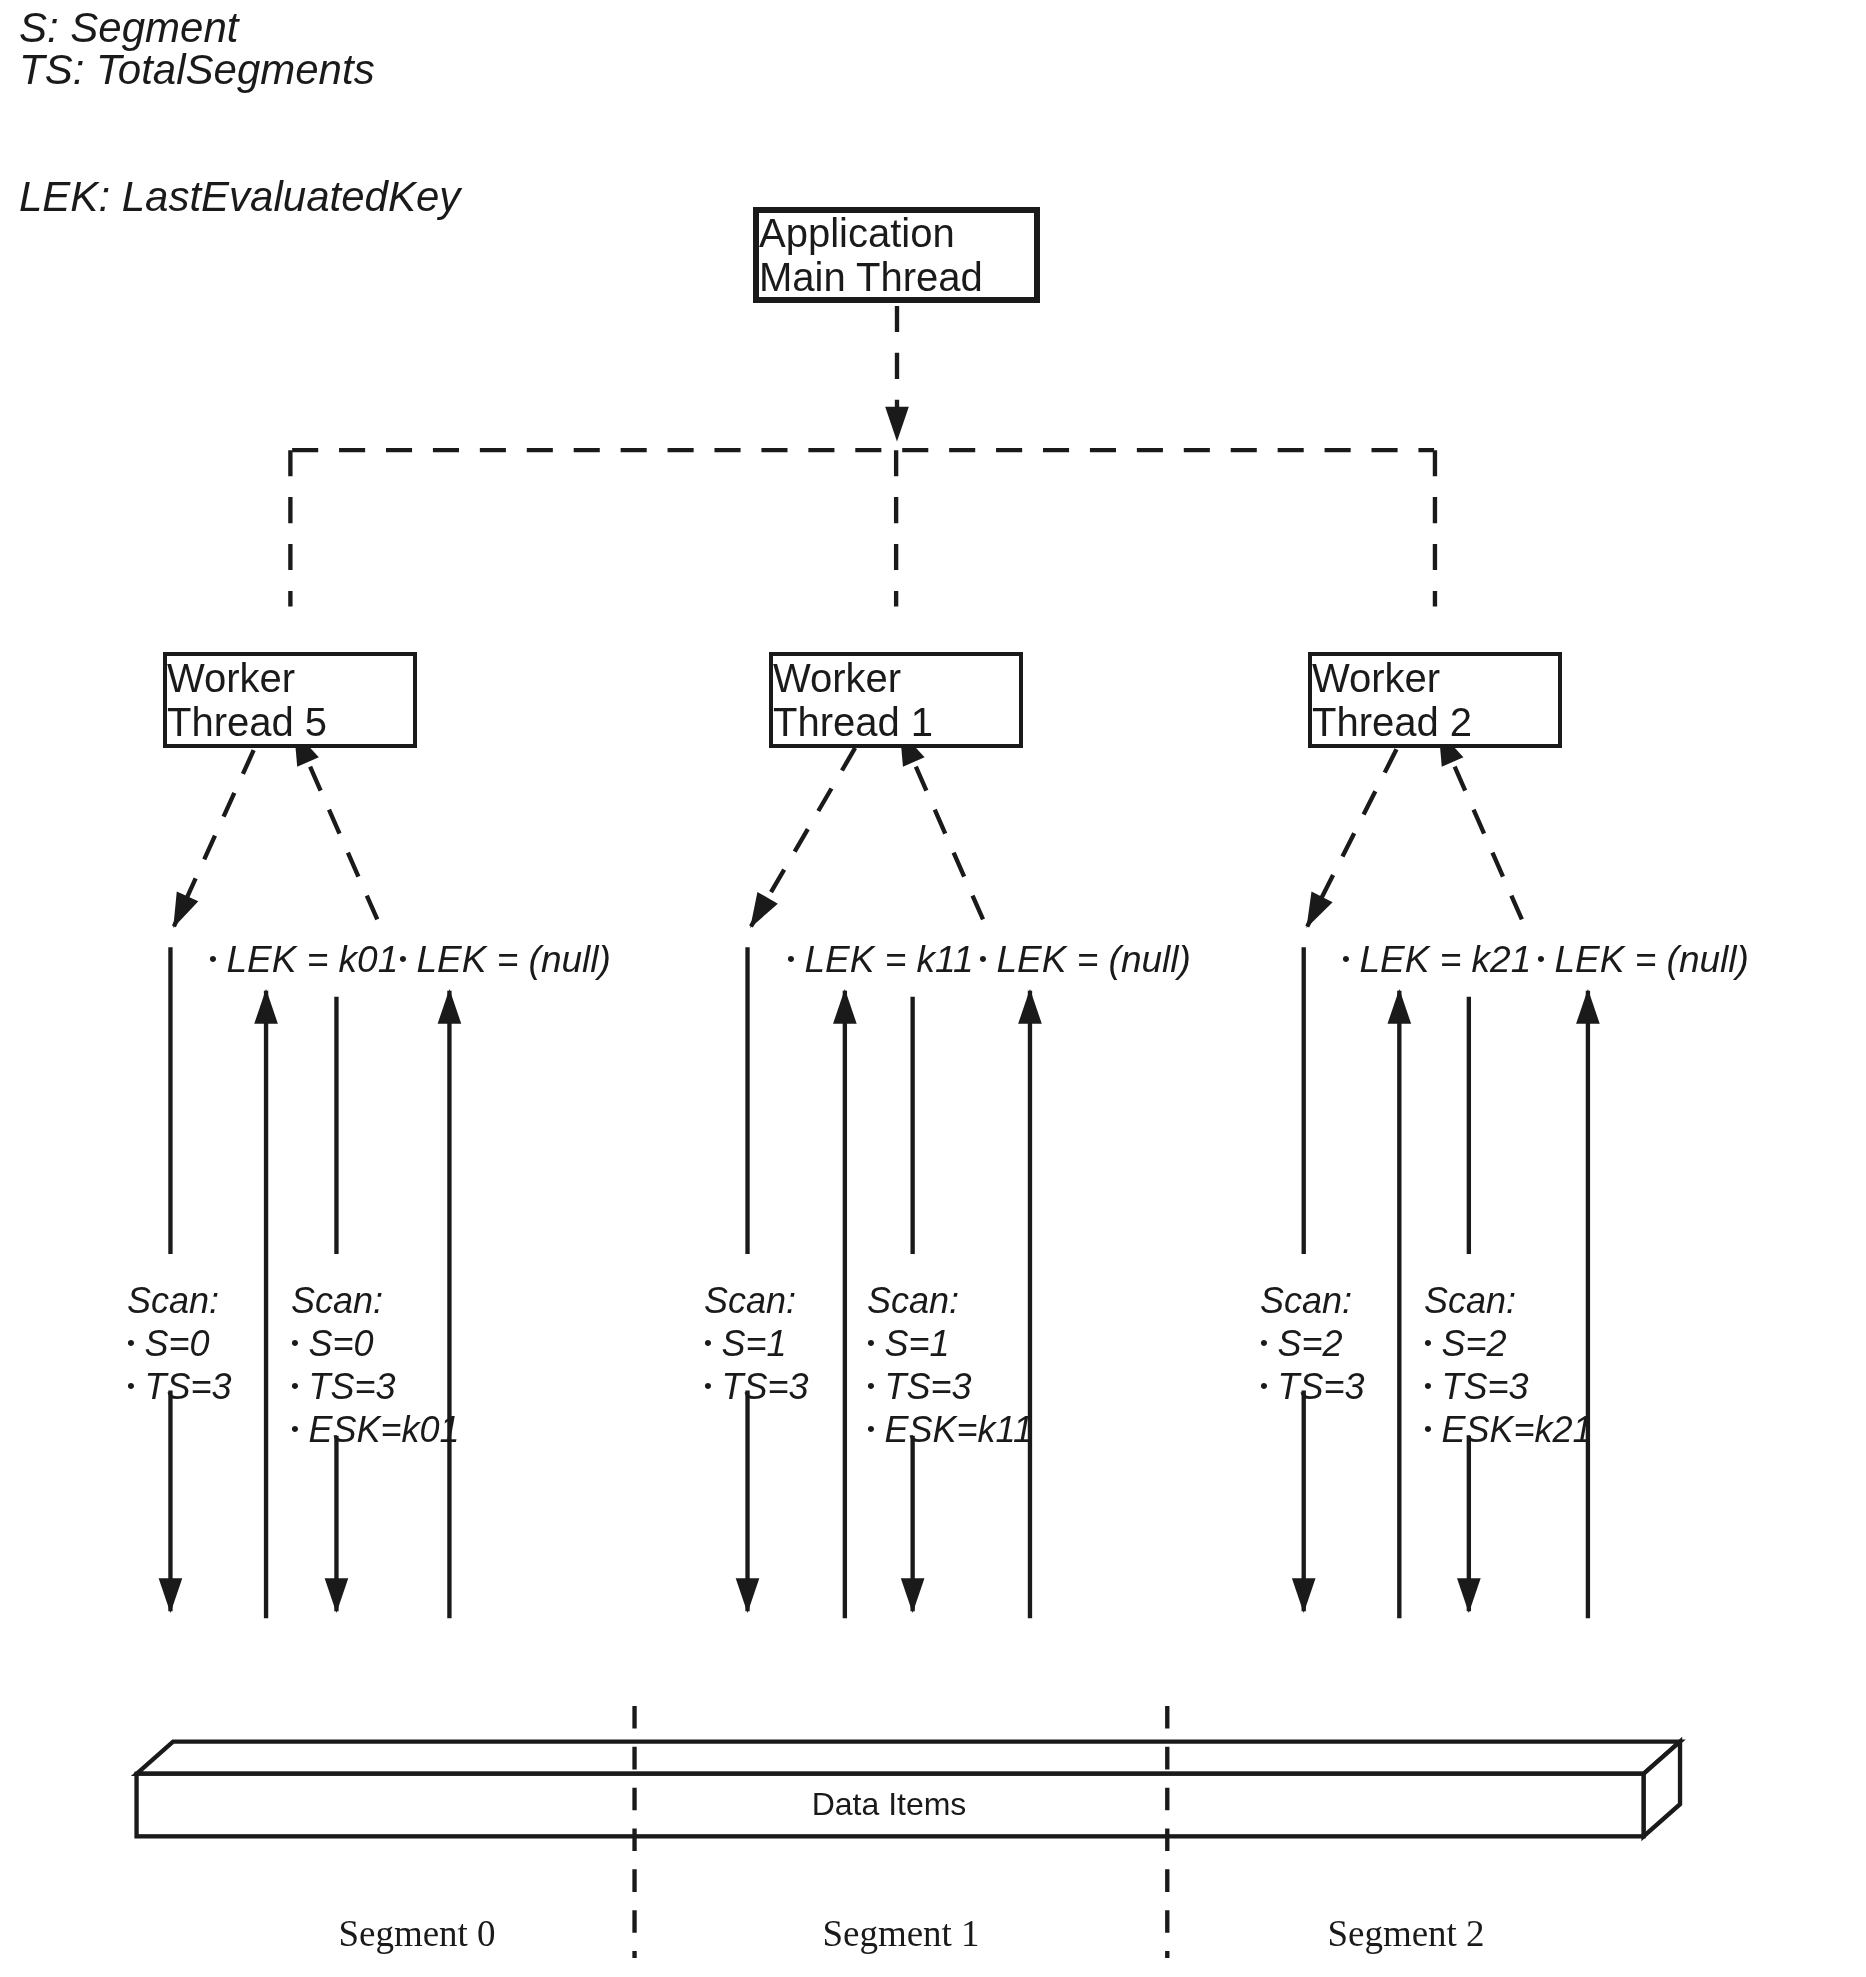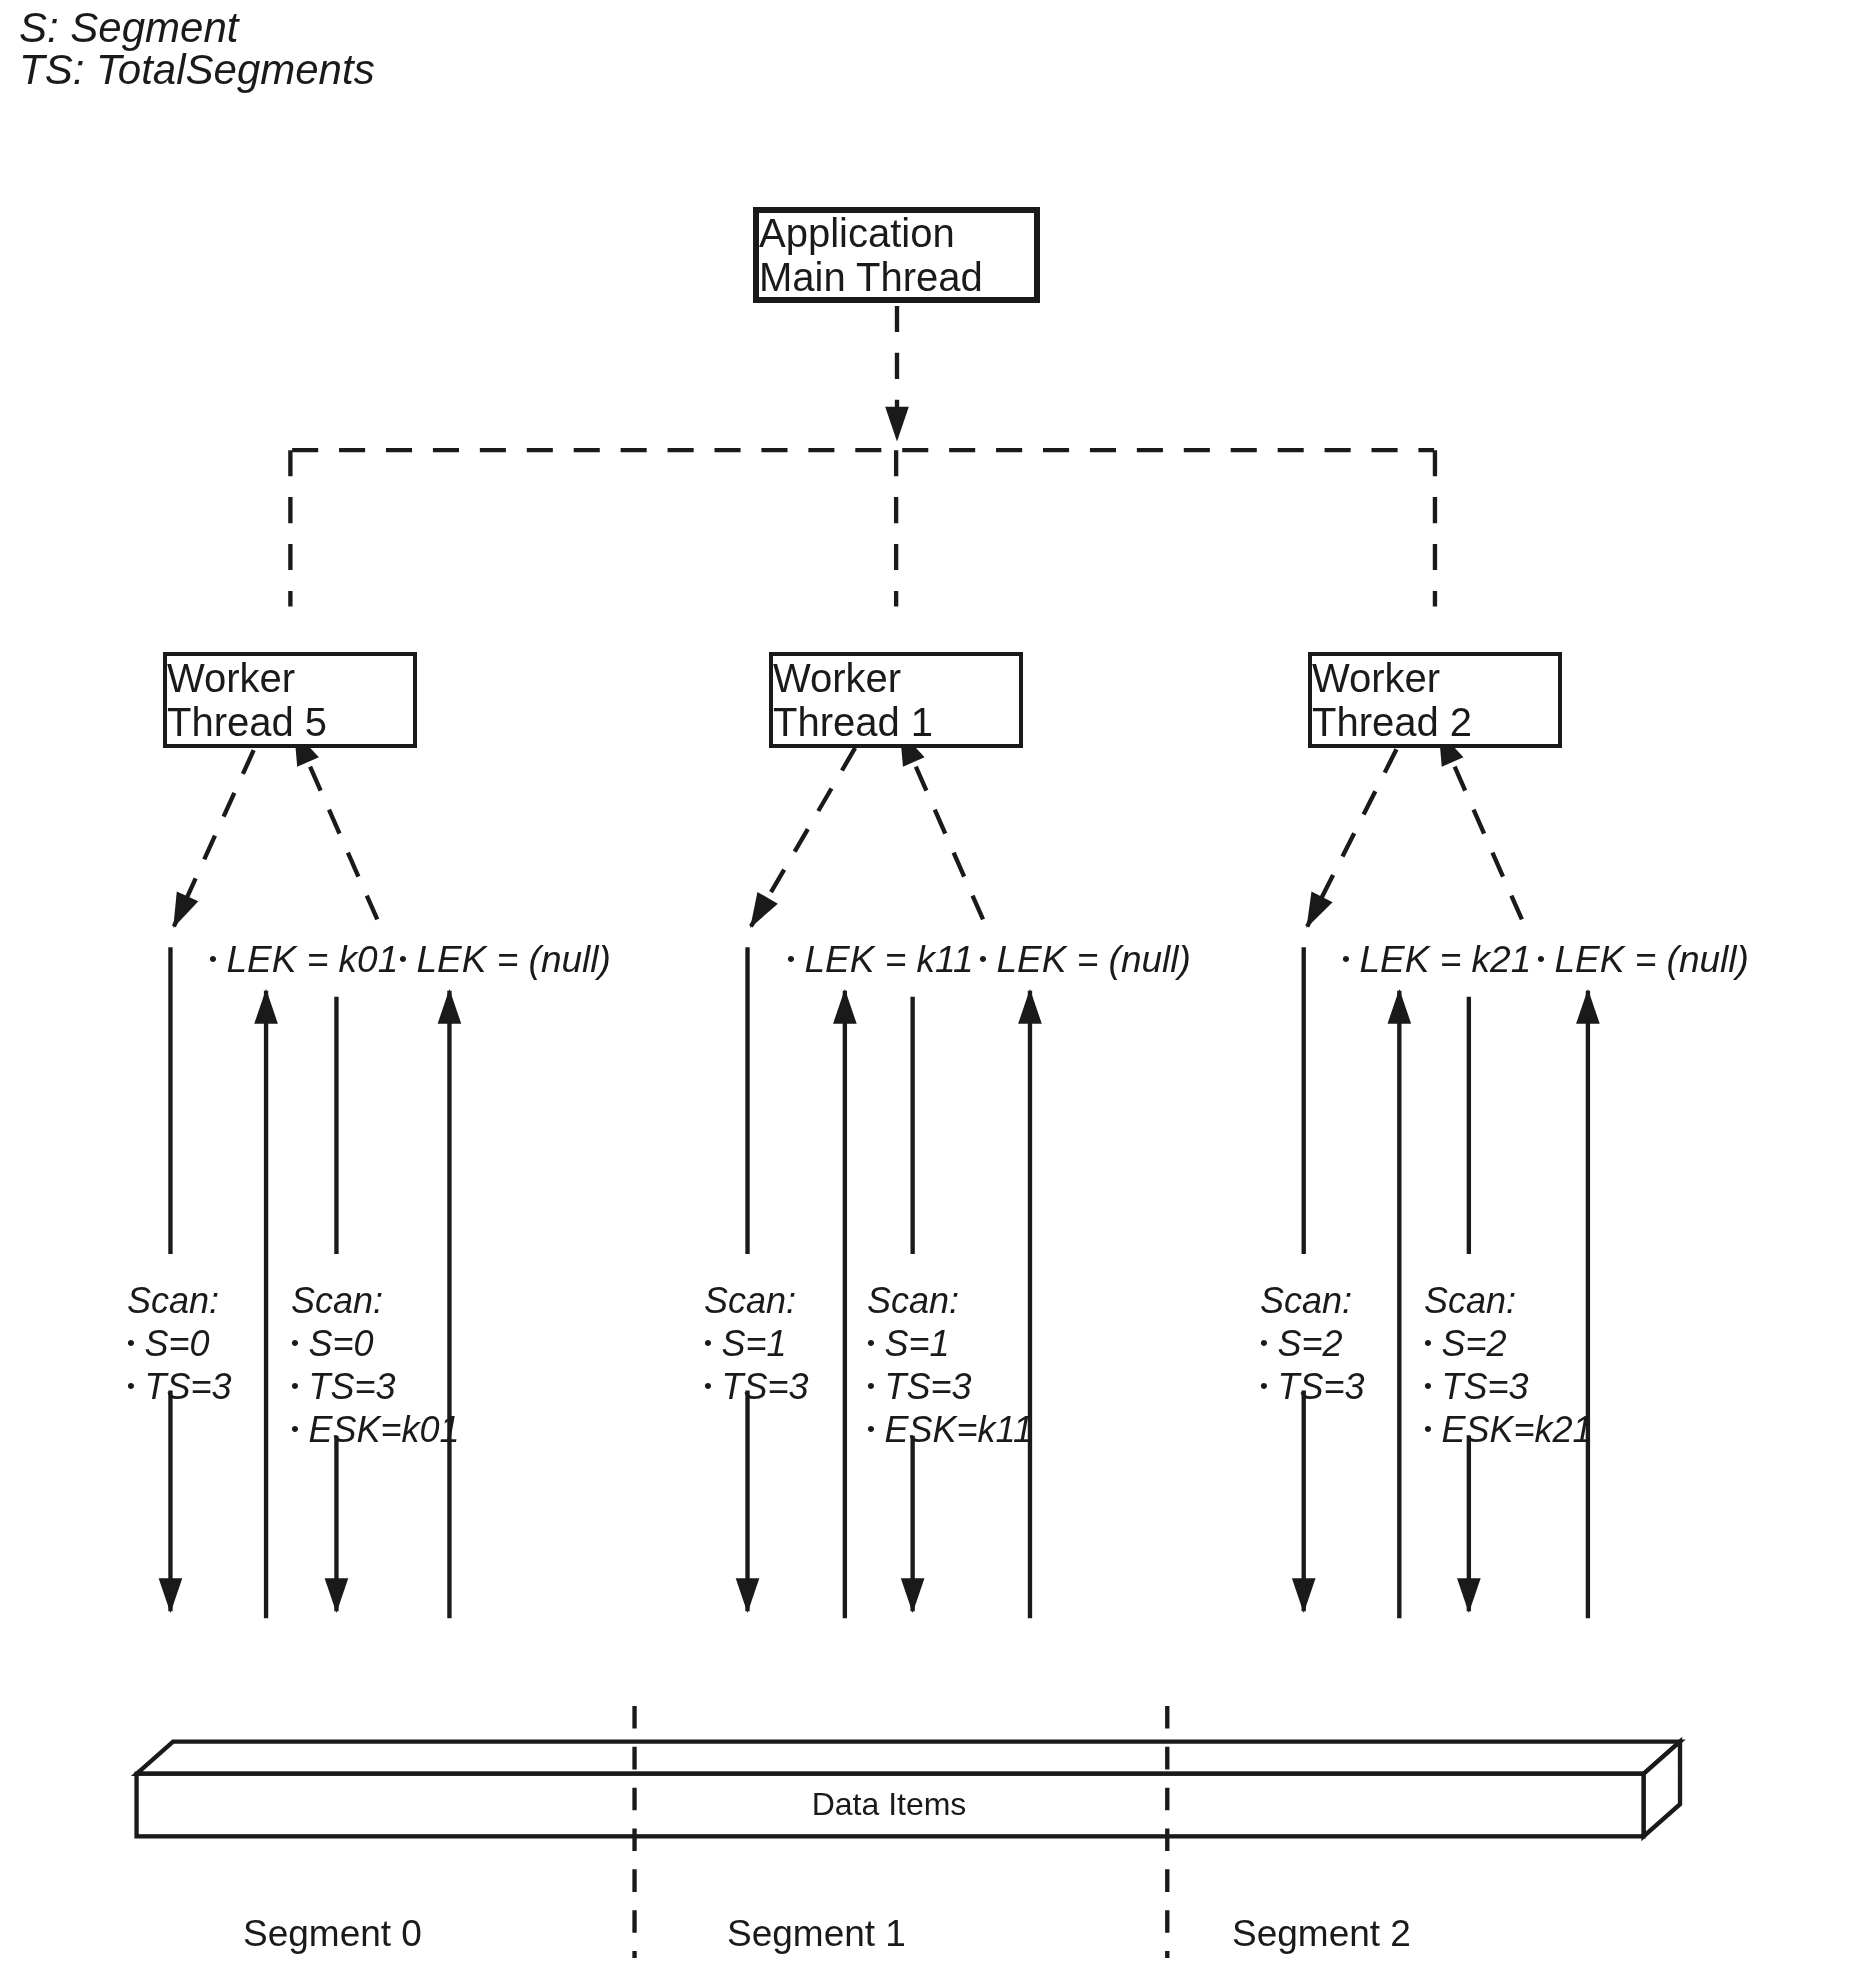--- a/index.html
+++ b/index.html
@@ -15,21 +15,21 @@
     display:flex;flex-direction:column;align-items:flex-start;justify-content:center;
     text-align:center;font-size:40px;line-height:44px;
   }
   .app-box{border:6px solid #1a1a1a;}
   .worker-box{border:4.3px solid #1a1a1a;margin-top:44px;}
   .lek-label{font-style:italic;font-size:37px;line-height:43px;}
   .scan-label{font-style:italic;font-size:36px;line-height:42px;margin-top:22px;}
   .scan-title{margin-bottom:0;}
   .blt{font-style:normal;font-size:22.6px;vertical-align:6px;margin-right:9.6px;display:inline-block;}
   .bar-label{font-size:32px;line-height:43px;text-align:center;}
-  .segment-label{font-size:37px;line-height:40px;width:348px;}
+  .segment-label{font-size:37px;line-height:40px;text-align:center;width:348px;font-family:Liberation Serif, serif;}
   .svg-line{stroke:#1a1a1a;stroke-width:5;fill:none;}
   .dash{stroke-dasharray:30 24;}
   .dash2{stroke-dasharray:26 21;}
   .shape{fill:#ffffff;stroke:#1a1a1a;stroke-width:5;stroke-linejoin:miter;}
 </style>
 </head>
 <body>
 
 <div id="stage">
 
@@ -76,20 +76,21 @@
       <line x1="1500" y1="1090" x2="1500" y2="1443" class="svg-line"></line>
       <line x1="1500" y1="1600" x2="1500" y2="1854" class="svg-line" marker-end="url(#ah)"></line>
       <line x1="1690" y1="1147" x2="1690" y2="1443" class="svg-line"></line>
       <line x1="1690" y1="1652" x2="1690" y2="1854" class="svg-line" marker-end="url(#ah)"></line>
       <line x1="1610" y1="1862" x2="1610" y2="1140" class="svg-line" marker-end="url(#ah)"></line>
       <line x1="1827" y1="1862" x2="1827" y2="1140" class="svg-line" marker-end="url(#ah)"></line>
     </svg>
 
   <div class="abs legend-line" style="left:19px;top:7px">S: Segment</div>
   <div class="abs legend-line" style="left:19px;top:49px">TS: TotalSegments</div>
+  <div class="abs legend-line" style="left:19px;top:176px">LEK: LastEvaluatedKey</div>
 
   <div class="node-box app-box" style="left:753px;top:207px;width:287px;height:96px">
     <span>Application</span>
     <span>Main Thread</span>
   </div>
 
   <div class="abs bar-label" style="left:715px;top:1783px;width:348px">Data Items</div>
 
   <div class="abs segment-label" style="left:243px;top:1914px">Segment 0</div>
   <div class="abs segment-label" style="left:727px;top:1914px">Segment 1</div>

